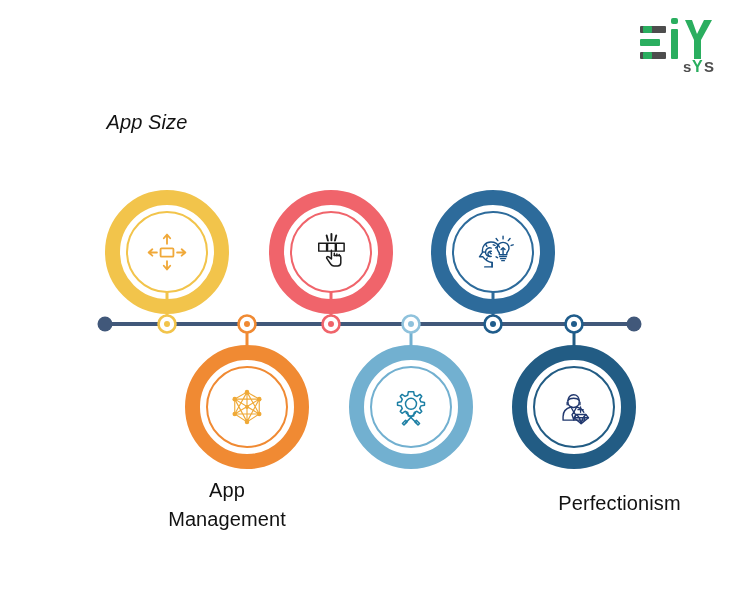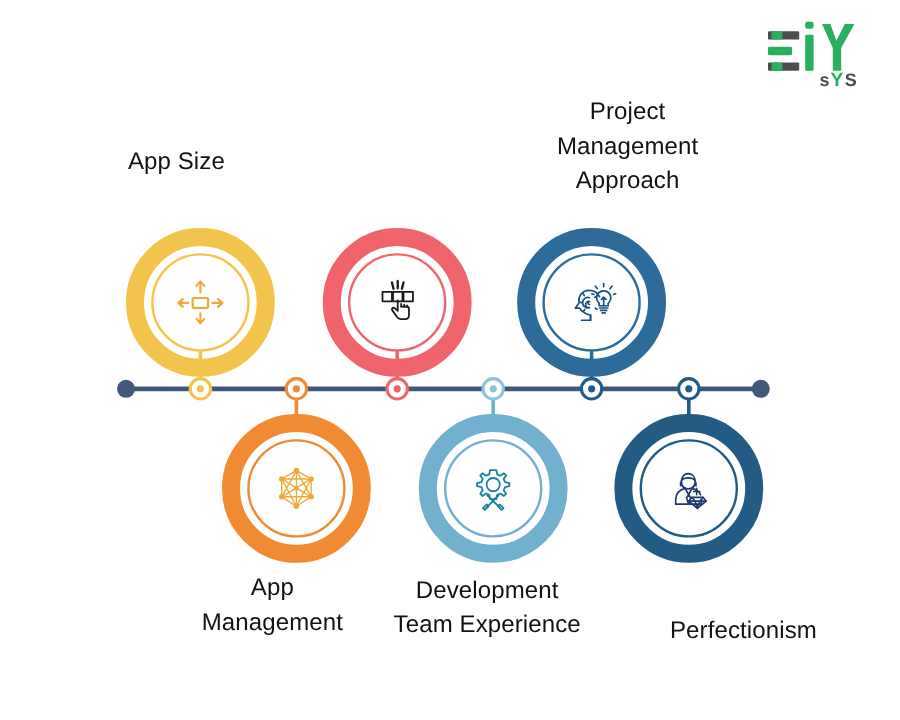--- a/index.html
+++ b/index.html
@@ -155,21 +155,21 @@
     <div class="glyph">
       <svg viewBox="0 0 48 48" width="44" height="44" fill="none" stroke="#F0A93A" stroke-width="2" stroke-linecap="round" stroke-linejoin="round">
         <rect x="17" y="20" width="14" height="9" rx="1"></rect>
         <path d="M24 5 L24 15 M20.5 9 L24 5 L27.5 9"></path>
         <path d="M24 43 L24 34 M20.5 39 L24 43 L27.5 39"></path>
         <path d="M4 24.5 L13 24.5 M8 21 L4 24.5 L8 28"></path>
         <path d="M44 24.5 L35 24.5 M40 21 L44 24.5 L40 28"></path>
       </svg>
     </div>
   </div>
-  <div class="label" style="left:67px; top:121px; width:160px;">App Size</div>
+  <div class="label" style="left:67px; top:108px; width:160px;font-style:italic;">App Size</div>
 
   <div class="node" style="left:185px; top:345px; color:#F08A33;">
     <div class="ring-outer"></div>
     <div class="ring-inner"></div>
     <div class="glyph">
       <svg viewBox="0 0 48 48" width="42" height="42" fill="none" stroke="#EFA937" stroke-width="1.3">
         <polygon points="24,7 38,15 38,32 24,41 10,32 10,15"></polygon>
         <path d="M24 7 L38 32 M24 7 L10 32 M38 15 L10 32 M10 15 L38 32 M10 15 L24 41 M38 15 L24 41 M24 7 L24 41 M10 15 L38 15 M10 32 L38 32"></path>
         <circle cx="24" cy="7" r="2.6" fill="#EFA937" stroke="none"></circle>
         <circle cx="38" cy="15" r="2.6" fill="#EFA937" stroke="none"></circle>
@@ -216,22 +216,20 @@
                  L13.8 9.6 L17.2 11.9 L20.2 10.6 L21 6.5 Z"></path>
         <circle cx="24" cy="20.4" r="6.3"></circle>
 
         <path d="M17.5 42.5 L29 30.5" stroke-width="1.8"></path>
         <path d="M30.5 42.5 L18.5 30.5" stroke-width="1.8"></path>
         <path d="M16 44.5 L19.5 41 L17.8 39.2 L14.2 42.8 Z"></path>
         <path d="M32 44.5 L28.5 41 L30.2 39.2 L33.8 42.8 Z"></path>
       </svg>
     </div>
   </div>
-  <div class="label" style="left:306px; top:478px; width:200px;">Development
-Team Experience</div>
 
   <div class="node" style="left:431px; top:190px; color:#2D6B9B;">
     <div class="ring-outer"></div>
     <div class="ring-inner"></div>
     <div class="glyph">
       <svg viewBox="0 0 48 48" width="42" height="42" fill="none" stroke="#164F85" stroke-width="1.6" stroke-linecap="round" stroke-linejoin="round">
 
         <path d="M23 41 L23 36 C18.5 35.2 15 33 12.5 29.5 L8.5 29.5 L12 24.5 C11 17.5 15.5 12.5 21.5 12.5
                  C26.5 12.5 30 15 31.5 18.5"></path>
         <path d="M23 36 L23 41 L14.5 41"></path>
@@ -240,23 +238,20 @@
         <path d="M17 17.5 L16 15.8 M27 19.2 L28.8 18.2 M15 24.2 L13.1 24 M17.5 30.8 L16.3 32.4 M27.5 29.5 L29.2 30.5"></path>
 
         <path d="M35.5 13 C39.5 13 42.3 16 42.3 19.7 C42.3 22.3 40.7 23.6 39.8 25 L39.8 27.2 L31.2 27.2 L31.2 25
                  C30.3 23.6 28.7 22.3 28.7 19.7 C28.7 16 31.5 13 35.5 13 Z"></path>
         <path d="M31.6 29.3 L39.4 29.3 M32.6 31.6 L38.4 31.6 M34 33.9 L37 33.9"></path>
         <path d="M35.5 19 L35.5 27.2 M33.3 21.2 L35.5 19 L37.7 21.2"></path>
         <path d="M35.5 9 L35.5 6 M29.5 11 L27.6 8.6 M41.5 11 L43.5 8.6 M44.8 16.5 L47 15.8 M26.3 16.5 L24.3 15.8"></path>
       </svg>
     </div>
   </div>
-  <div class="label" style="left:433px; top:79px; width:180px;">Project
-Management
-Approach</div>
 
   <div class="node" style="left:512px; top:345px; color:#225C84;">
     <div class="ring-outer"></div>
     <div class="ring-inner"></div>
     <div class="glyph">
       <svg viewBox="0 0 48 48" width="42" height="42" fill="none" stroke="#21386E" stroke-width="1.6" stroke-linecap="round" stroke-linejoin="round">
 
         <path d="M17 17.5 C17 12.8 19.8 10 23.5 10 C27.2 10 30 12.8 30 17.5 C30 21.5 27.8 24.5 23.5 24.5
                  C19.2 24.5 17 21.5 17 17.5 Z"></path>
         <path d="M17 16.5 C18.5 14.5 21 14 23.5 14 C26 14 28.5 14.5 30 16.5"></path>
@@ -268,15 +263,15 @@
 
         <path d="M23.8 30 L21.8 32.8 L23.8 39 L25.8 32.8 Z"></path>
 
         <path d="M27 32.5 L37.5 32.5 L40.5 36.2 L32.2 43 L24 36.2 Z"></path>
         <path d="M24 36.2 L40.5 36.2 M27 32.5 L30 36.2 L32.2 43 L34.5 36.2 L37.5 32.5"></path>
 
         <path d="M31.5 24 L31.5 30 M28.5 27 L34.5 27" stroke-width="1.5"></path>
       </svg>
     </div>
   </div>
-  <div class="label" style="left:512px; top:512px; width:215px;">Perfectionism</div>
+  <div class="label" style="left:512px; top:489px; width:215px;">Perfectionism</div>
 
 </div>
 
 </body></html>

